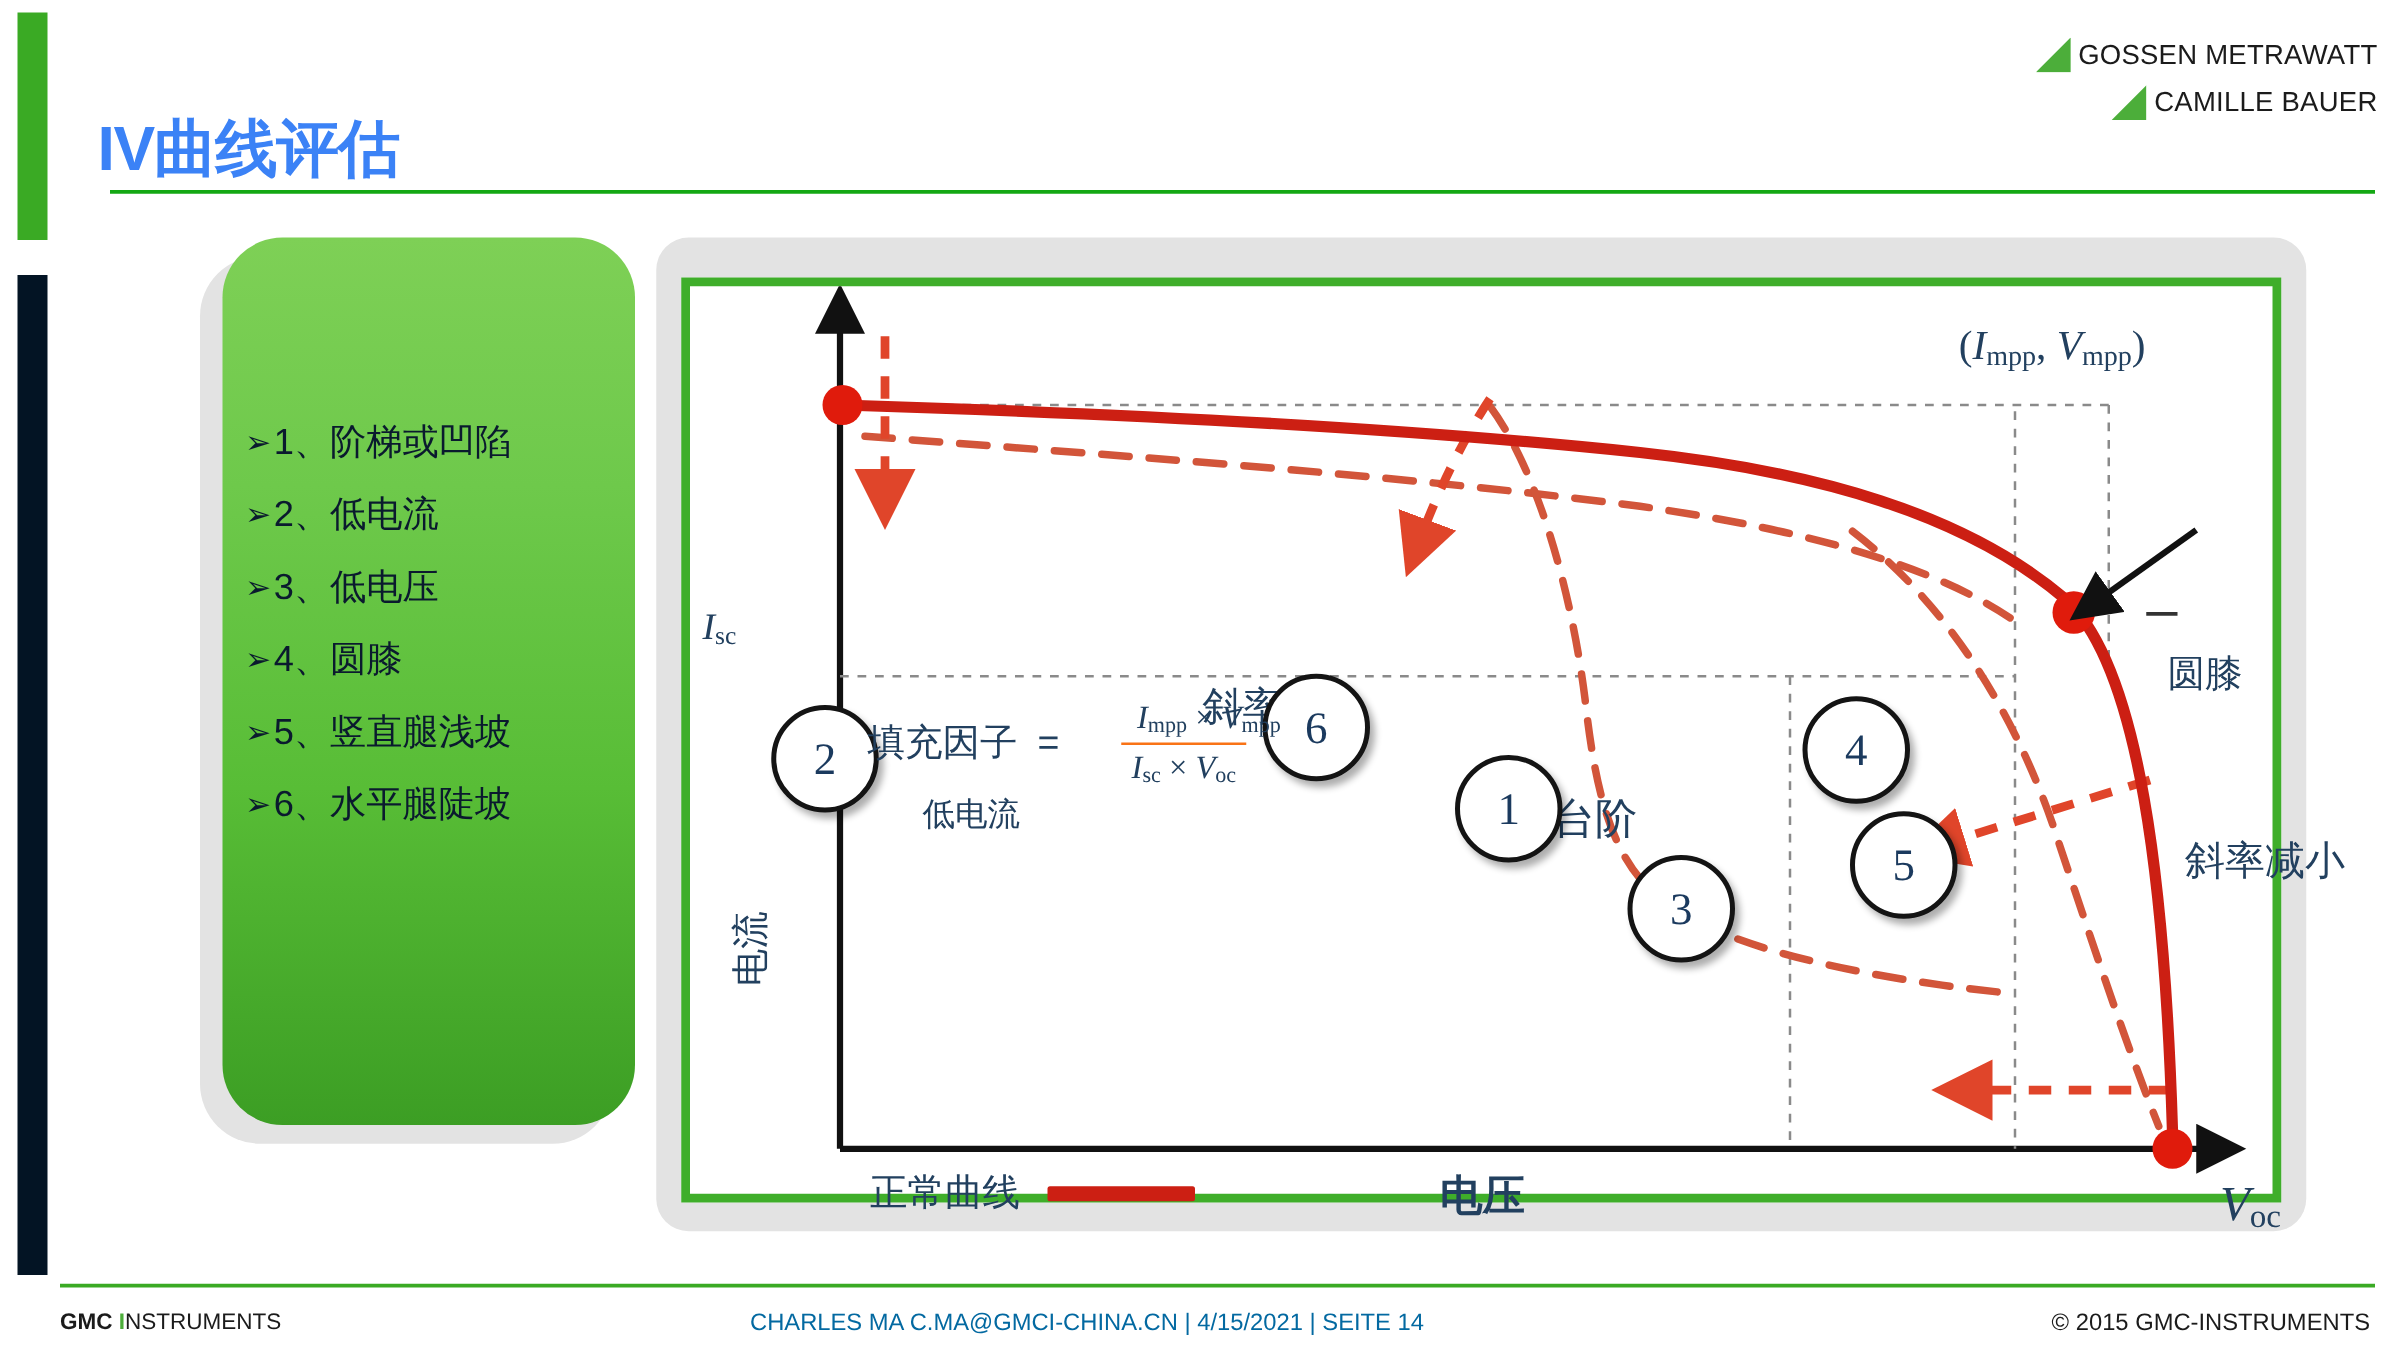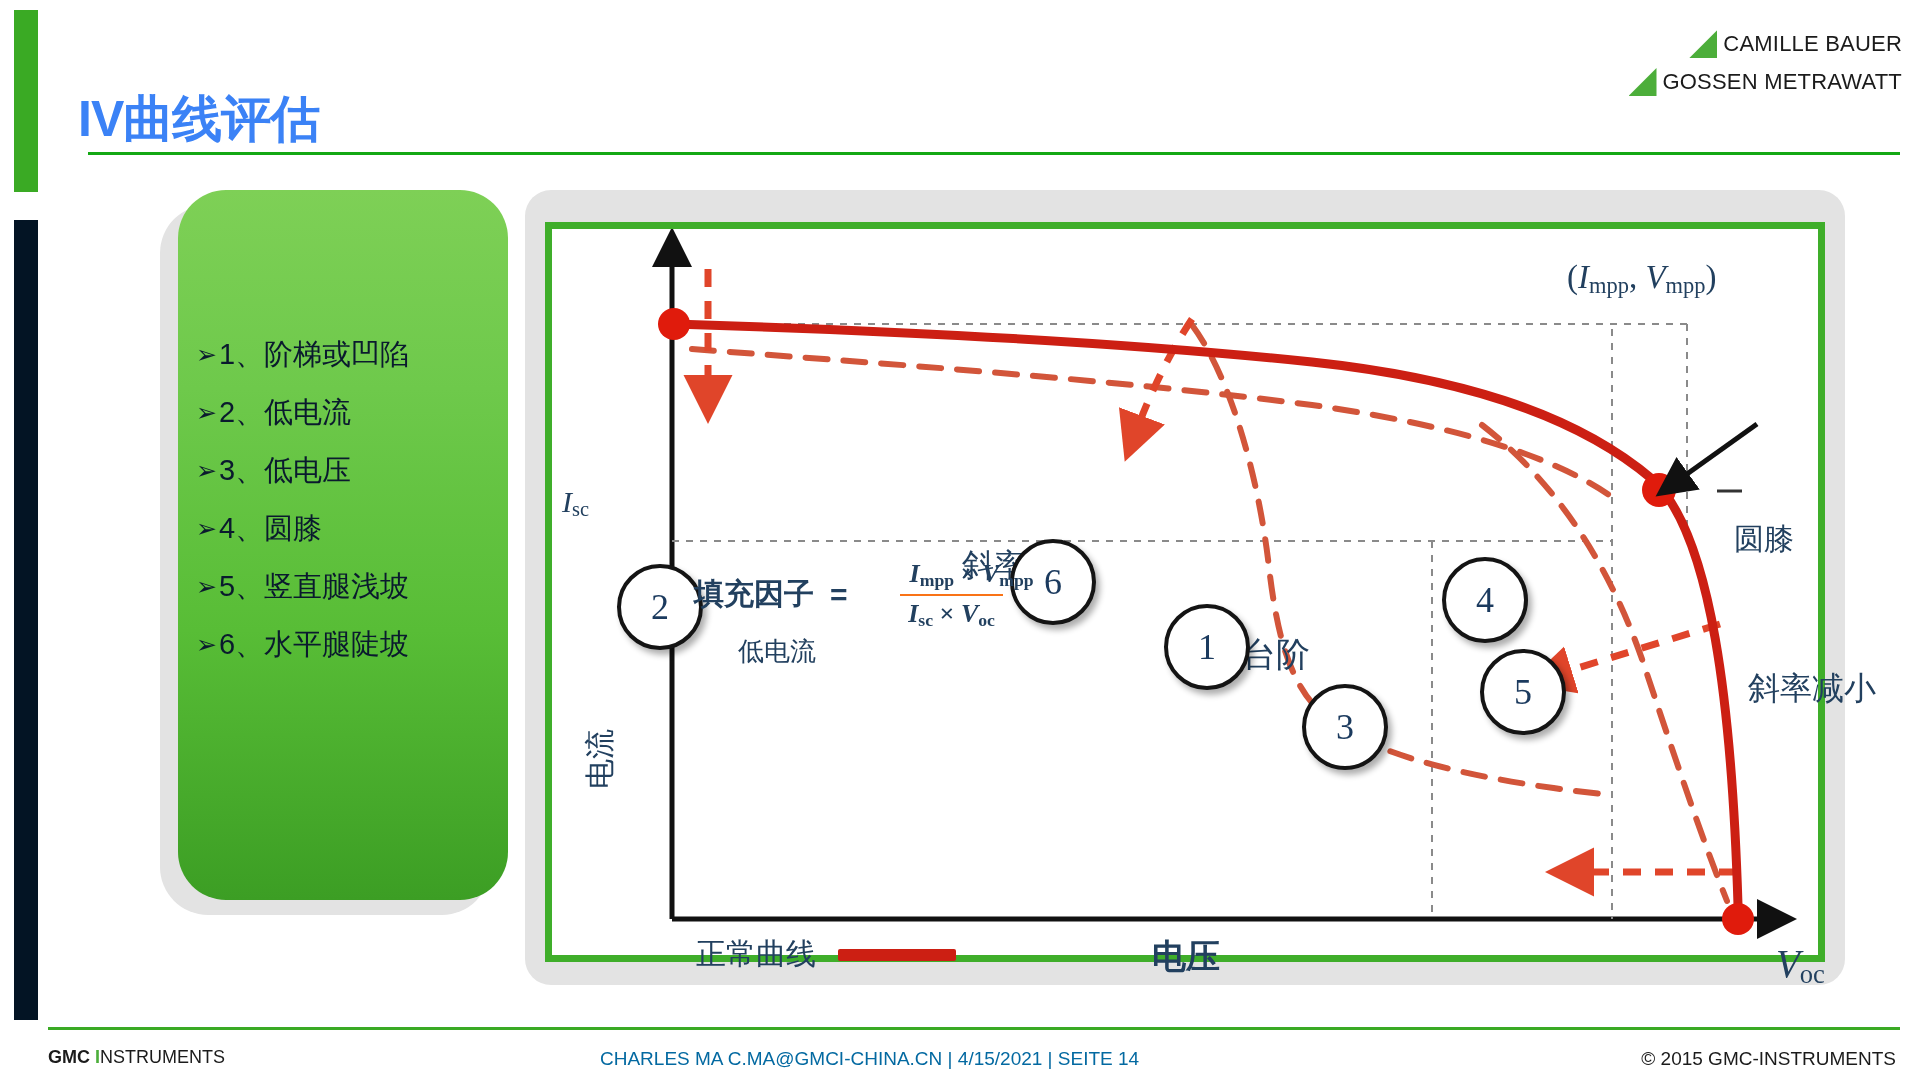--- a/index.html
+++ b/index.html
@@ -139,21 +139,20 @@
     white-space: nowrap;
   }
 
   
   .formula {
     position: absolute;
     display: flex; align-items: center;
     color: #22405f;
     font-size: 30px;
     white-space: nowrap;
-    font-weight: bold;
   }
   .frac {
     display: inline-flex; flex-direction: column;
     align-items: center; margin-left: 14px;
     font-family: "Liberation Serif", serif;
   }
   .frac .num { padding: 0 8px 3px 8px; font-size: 26px; margin-left: 40px; }
   .frac .den { padding: 3px 8px 0 8px; font-size: 26px; border-top: 2px solid #f97316; }
   .it { font-style: italic; }
   .sb { font-size: .68em; vertical-align: -.22em; font-style: normal; }
@@ -196,25 +195,25 @@
 
   <div class="bar-green"></div>
   <div class="bar-navy"></div>
 
   <div class="title">IV曲线评估</div>
   <div class="title-rule"></div>
 
   <div class="brand">
     <div class="brand-row">
       <span class="brand-tri"></span>
-      <span class="brand-name">CAMILLE BAUER</span>
+      <span class="brand-name">GOSSEN METRAWATT</span>
     </div>
     <div class="brand-row">
       <span class="brand-tri"></span>
-      <span class="brand-name">GOSSEN METRAWATT</span>
+      <span class="brand-name">CAMILLE BAUER</span>
     </div>
   </div>
 
   <div class="card-shadow"></div>
   <div class="card">
     <div class="list-item">
       <span class="bullet">➢</span>
       <span>1、阶梯或凹陷</span>
     </div>
     <div class="list-item">

